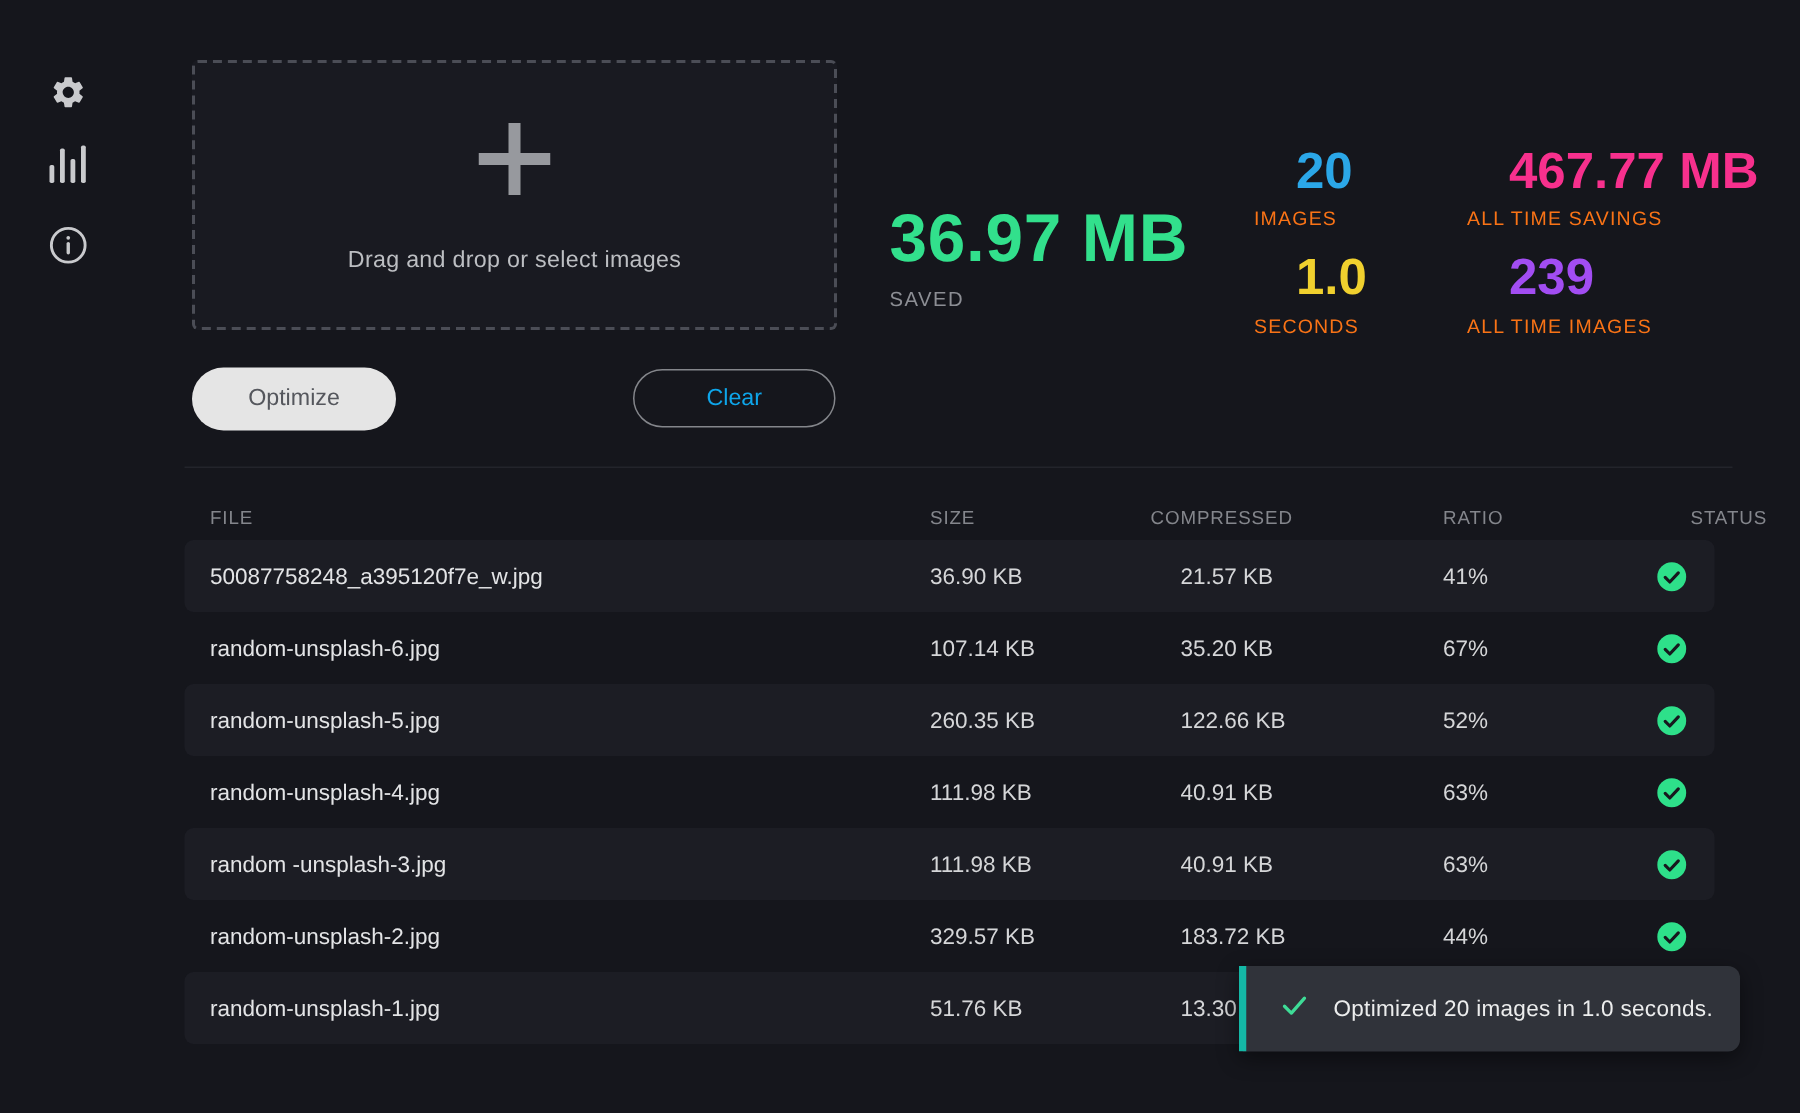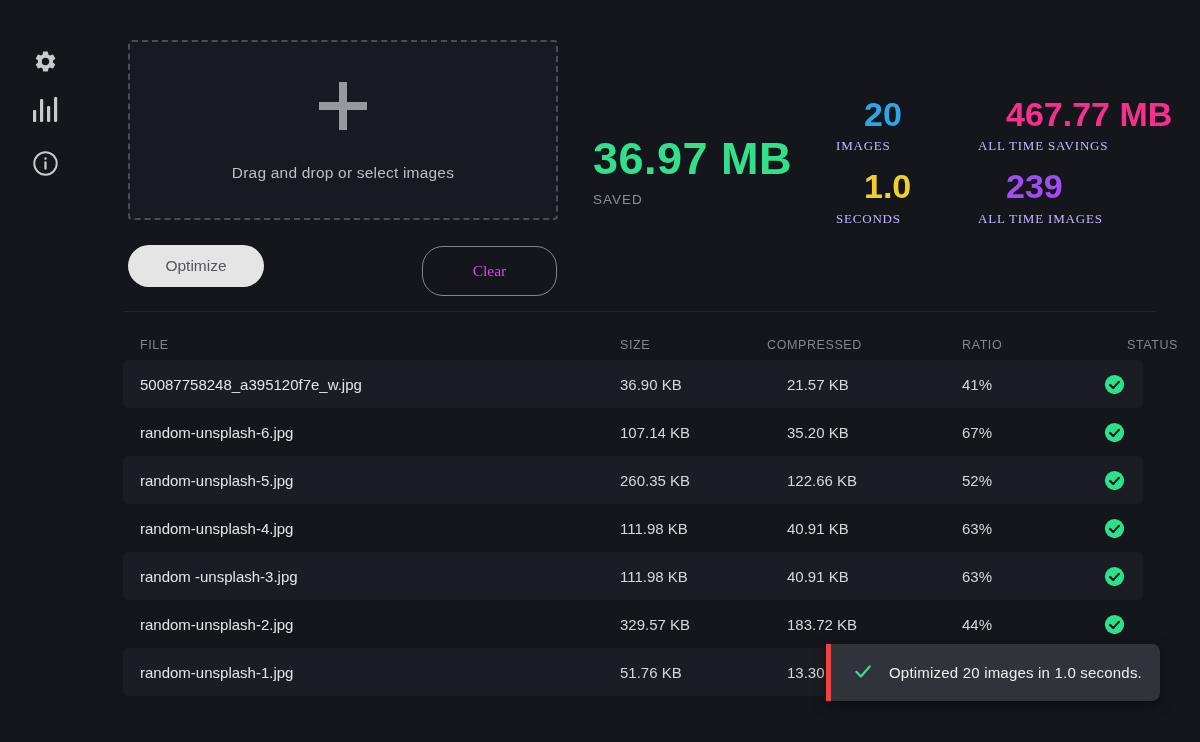--- a/index.html
+++ b/index.html
@@ -35,32 +35,32 @@
   
   .stat-saved { position:absolute; left:593px; top:134px; }
   .stat-saved .big { font-size:45px; font-weight:700; line-height:1.1; letter-spacing:0.5px;text-align:right; }
   .stat-saved .lbl { margin-top:8px; }
   .stat-lbl { font-size:13.5px; color:#8c8e94; letter-spacing:1px; }
 
   .stat-col { position:absolute; top:96px; }
   .stat-col.mid { left:836px; }
   .stat-col.right { left:978px; }
   .stat-block .num { font-size:34px; font-weight:700; line-height:1.1;margin-left:28px; }
-  .stat-block .lbl { margin-top:5px; font-size:13px; color:#c4b5fd; letter-spacing:0.8px;font-family:Liberation Serif, serif; }
+  .stat-block .lbl { margin-top:5px; font-size:13px; color:#f97316; letter-spacing:0.8px; }
   .stat-block + .stat-block { margin-top:14px; }
 
   
   .btn { font-family:"Liberation Sans", sans-serif; font-size:15.5px; border-radius:21px; cursor:pointer; }
   .btn-optimize {
     position:absolute; left:128px; top:245px; width:136px; height:42px;
     background:#e5e5e5; border:none; color:#55575d; cursor:default;
   }
   .btn-clear {
-    position:absolute; left:422px; top:246px; width:135px; height:50px;
-    background:transparent; border:1px solid #84868b; color:#d946ef;font-family:Liberation Serif, serif;
+    position:absolute; left:422px; top:246px; width:135px; height:39px;
+    background:transparent; border:1px solid #84868b; color:#0ea5e9;
   }
 
   
   .separator { position:absolute; left:123px; top:311px; width:1032px; height:1px; background:#23242b; }
 
   
   .table { position:absolute; left:123px; top:338px; width:1020px; }
   .thead { position:relative; height:22px; }
   .thead .hcell {
     position:absolute; top:0; font-size:12.5px; color:#84868c; letter-spacing:0.6px;
@@ -81,21 +81,21 @@
   }
   .trow .cell.file { left:17px; color:#e3e4e6; }
   .trow .cell.size { left:497px; }
   .trow .cell.compressed { left:664px; }
   .trow .cell.ratio { left:839px; }
   .trow .cell.status { left:962px; width:58px; justify-content:center; }
 
   
   .toast {
     position:absolute; left:826px; top:644px; width:334px; height:57px;
-    background:#30333a; border-left:5px solid #ef4444;
+    background:#30333a; border-left:5px solid #14b8a6;
     border-radius:0 8px 8px 0;
     box-shadow:0 4px 14px rgba(0,0,0,0.45);
     display:flex; align-items:center; padding-left:22px; z-index:10;
   }
   .toast .msg { margin-left:16px; font-size:15px; color:#eceded; letter-spacing:0.2px; }
 </style>
 </head>
 <body>
 
 <aside class="sidebar">

